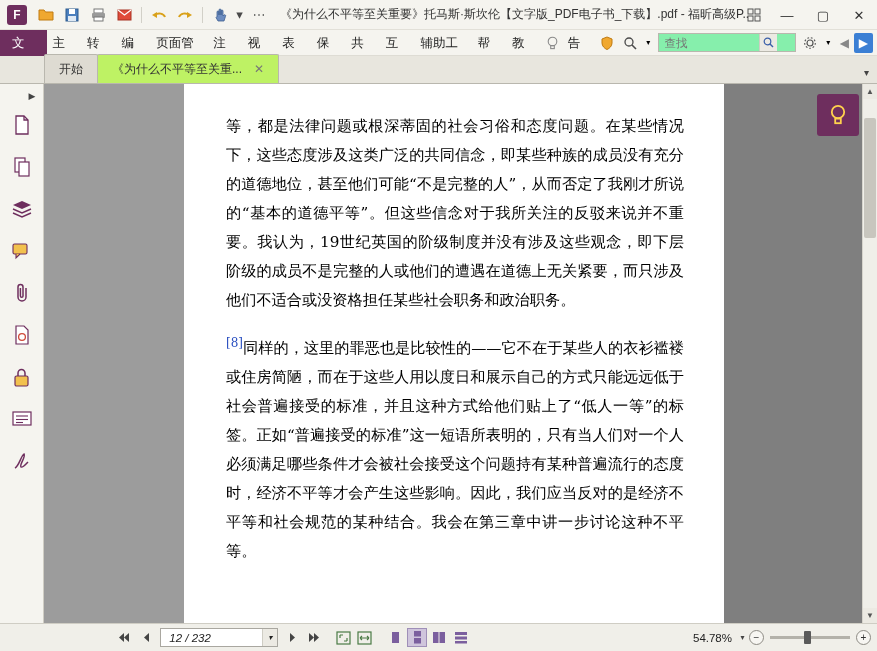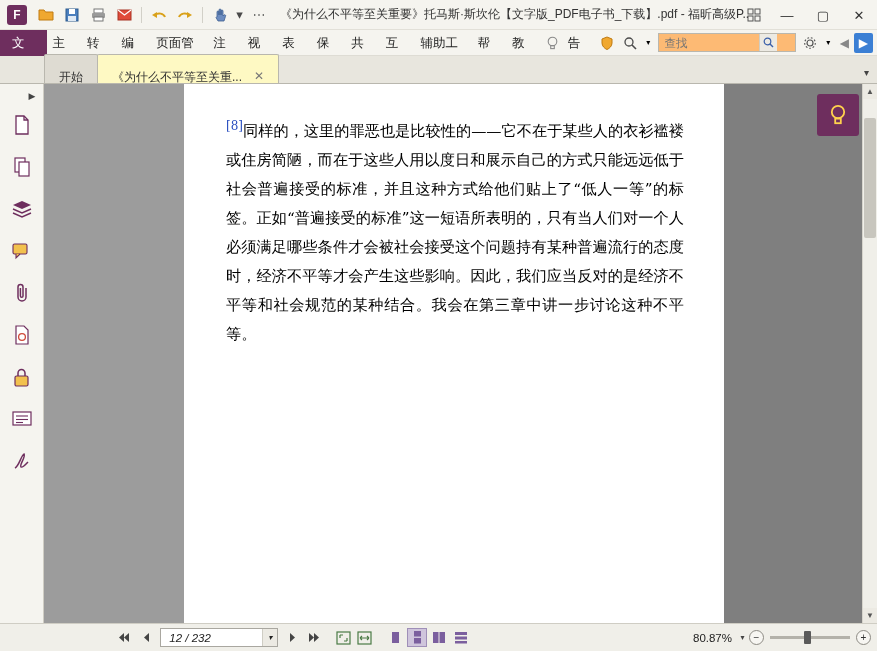--- a/index.html
+++ b/index.html
@@ -79,21 +79,21 @@
   }
   .menu-right {
     margin-left: auto; display: flex; align-items: center; padding-right: 4px;
   }
   .m-icon {
     width: 20px; height: 20px; display: flex; align-items: center; justify-content: center;
     font-size: 12px; margin: 0 2px;
   }
   .search-box {
     display: flex; align-items: center;
-    background: #fdba74; border: 1px solid #b9b7ae;
+    background: #86efac; border: 1px solid #b9b7ae;
     height: 19px; width: 144px; margin: 0 3px;
     padding-left: 4px;
   }
   .search-box input {
     border: none; outline: none; font-size: 11.5px;
     width: 96px; color: #333; background: transparent;
     font-family: "Liberation Sans", sans-serif;
   }
   .search-ico {
     width: 18px; height: 17px; background: #eceae3;
@@ -112,32 +112,32 @@
   .tabstrip {
     height: 28px;
     background: #e8e6de;
     display: flex; align-items: flex-end;
     padding-left: 44px;
     border-bottom: 1px solid #b9b7ae;
     position: relative;
   }
   .tab {
     height: 24px;
-    display: flex; 
+    display: flex; align-items: center;
     font-size: 12px; color: #333;
     padding: 14px 14px;
     background: #dedbd2;
     border: 1px solid #b9b7ae;
     border-bottom: none;
     margin-right: -1px;
     border-radius: 2px 2px 0 0;
     position: relative;
   }
   .tab.active {
-    background: #fef9c3;
+    background: #bef264;
     height: 27px;
     z-index: 2;
   }
   .tab .close {
     margin-left: 12px; font-size: 12px; color: #777;
   }
   .tabstrip-caret {
     position: absolute; right: 8px; bottom: 5px;
     font-size: 10px; color: #444;
   }
@@ -488,20 +488,21 @@
         <i></i>
         <i></i>
         <i></i>
         <i></i>
     </div>
 
     <div class="doc-area">
       <div class="page-shadowleft"></div>
       <div class="page">
         <div class="page-text">
+          <p>等，都是法律问题或根深蒂固的社会习俗和态度问题。在某些情况下，这些态度涉及这类广泛的共同信念，即某些种族的成员没有充分的道德地位，甚至他们可能“不是完整的人”，从而否定了我刚才所说的“基本的道德平等”。但这些信念对于我所关注的反驳来说并不重要。我认为，19世纪英国的阶级制度并没有涉及这些观念，即下层阶级的成员不是完整的人或他们的遭遇在道德上无关紧要，而只涉及他们不适合或没资格担任某些社会职务和政治职务。</p>
           <p><span class="sup-link">[8]</span><span>同样的，这里的罪恶也是比较性的——它不在于某些人的衣衫褴褛或住房简陋，而在于这些人用以度日和展示自己的方式只能远远低于社会普遍接受的标准，并且这种方式给他们贴上了“低人一等”的标签。正如“普遍接受的标准”这一短语所表明的，只有当人们对一个人必须满足哪些条件才会被社会接受这个问题持有某种普遍流行的态度时，经济不平等才会产生这些影响。因此，我们应当反对的是经济不平等和社会规范的某种结合。我会在第三章中讲一步讨论这种不平等。</span></p>
         </div>
       </div>
       <div class="tip-btn">
         <svg width="22" height="24" viewBox="0 0 22 24">
             <circle cx="11" cy="9" r="6.2" fill="none" stroke="#ffd24d" stroke-width="1.8"></circle>
             <rect x="8.2" y="15.6" width="5.6" height="4.6" fill="none" stroke="#ffd24d" stroke-width="1.8"></rect>
           </svg>
       </div>
     </div>
@@ -575,21 +576,21 @@
       <div class="view-btn">
         <svg width="14" height="13" viewBox="0 0 14 13">
             <rect x="1" y="1" width="12" height="3" fill="#7b5f9e"></rect>
             <rect x="1" y="5.5" width="12" height="3" fill="#7b5f9e"></rect>
             <rect x="1" y="10" width="12" height="2.5" fill="#7b5f9e"></rect>
           </svg>
       </div>
     </div>
 
     <div class="st-right">
-      <span class="zoomtxt">80.87%</span>
+      <span class="zoomtxt">54.78%</span>
       <span class="st-icon" style="width:11px;font-size:8px">▾</span>
       <span class="circ-btn">−</span>
       <span class="slider">
           <span class="knob"></span>
         </span>
       <span class="circ-btn">+</span>
     </div>
   </div>
 
 </div>

